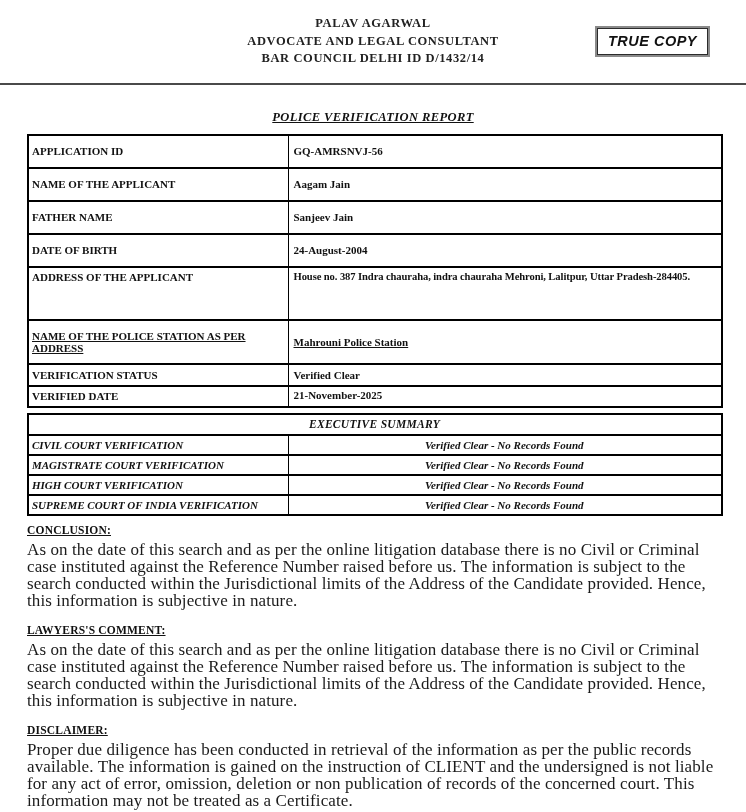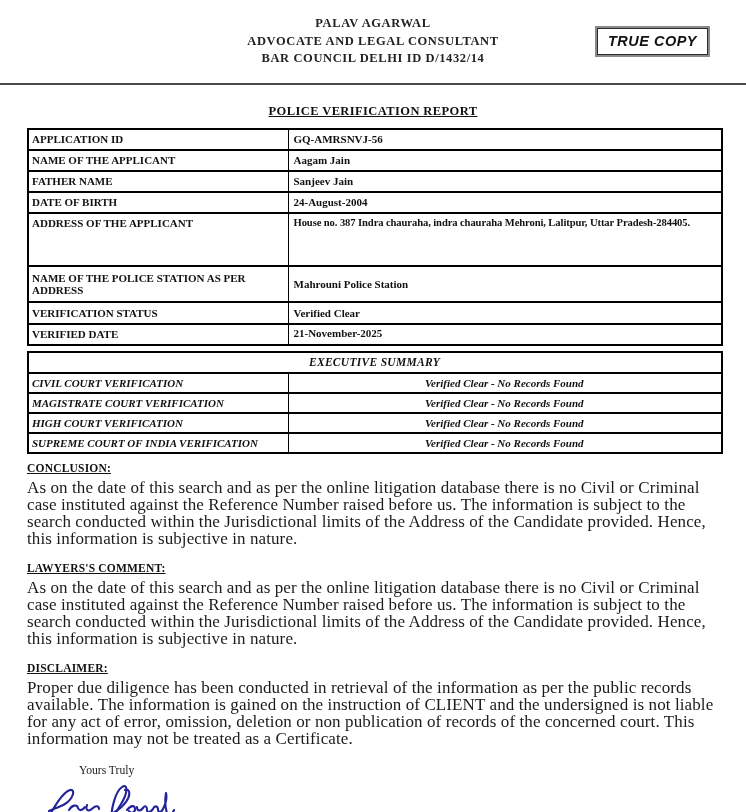--- a/index.html
+++ b/index.html
@@ -29,45 +29,45 @@
     font-style: italic; font-weight: bold; font-size: 14.5px;
     letter-spacing: 0.5px; color: #111;
   }
   .head-rule {
     border: 0; border-top: 2px solid #4a4a4a;
     margin-top: 15px; width: 746px;
   }
 
   
   .doc-title {
-    text-align: center; margin-top: 19px;
+    text-align: center; margin-top: 25px;
     font-weight: bold; font-size: 12.5px; letter-spacing: 0.4px;
-    text-decoration: underline; color: #111;
+    text-decoration: underline; color: #111; font-style: italic;
   }
 
   
   .tbl {
     border-collapse: collapse; table-layout: fixed;
     margin: 9px 0 0 27px; width: 694px;
     border: 2px solid #000;
   }
   .tbl td {
     border: 1px solid #000; border-top-width: 2px; border-bottom-width: 2px;
     font-size: 11px; font-weight: bold; color: #111;
     padding: 2px 4px 2px 3px; vertical-align: middle;
     overflow: hidden;
   }
   .tbl col.c-label { width: 260px; }
   .tbl col.c-value { width: 434px; }
   .tbl .v { padding-left: 5px; }
-  .row-h1 { height: 21px; }
+  .row-h1 { height: 33px; }
   .row-addr { height: 53px; }
   .row-addr td { vertical-align: top; padding-top: 3px; }
   .row-addr .v { font-size: 10.6px; letter-spacing: -0.1px; }
-  .row-ps { height: 36px; }
+  .row-ps { height: 44px; text-decoration: underline; }
   .row-vs { height: 22px; }
   .row-vd { height: 21px; }
   .row-vd .v { vertical-align: top; padding-top: 2px; }
 
   .tbl-exec { margin-top: 5px; font-style: italic; }
   .tbl-exec .exec-head {
     text-align: center; height: 21px; font-size: 11.5px;
     letter-spacing: 0.3px;
   }
   .tbl-exec .er { height: 20px; }

